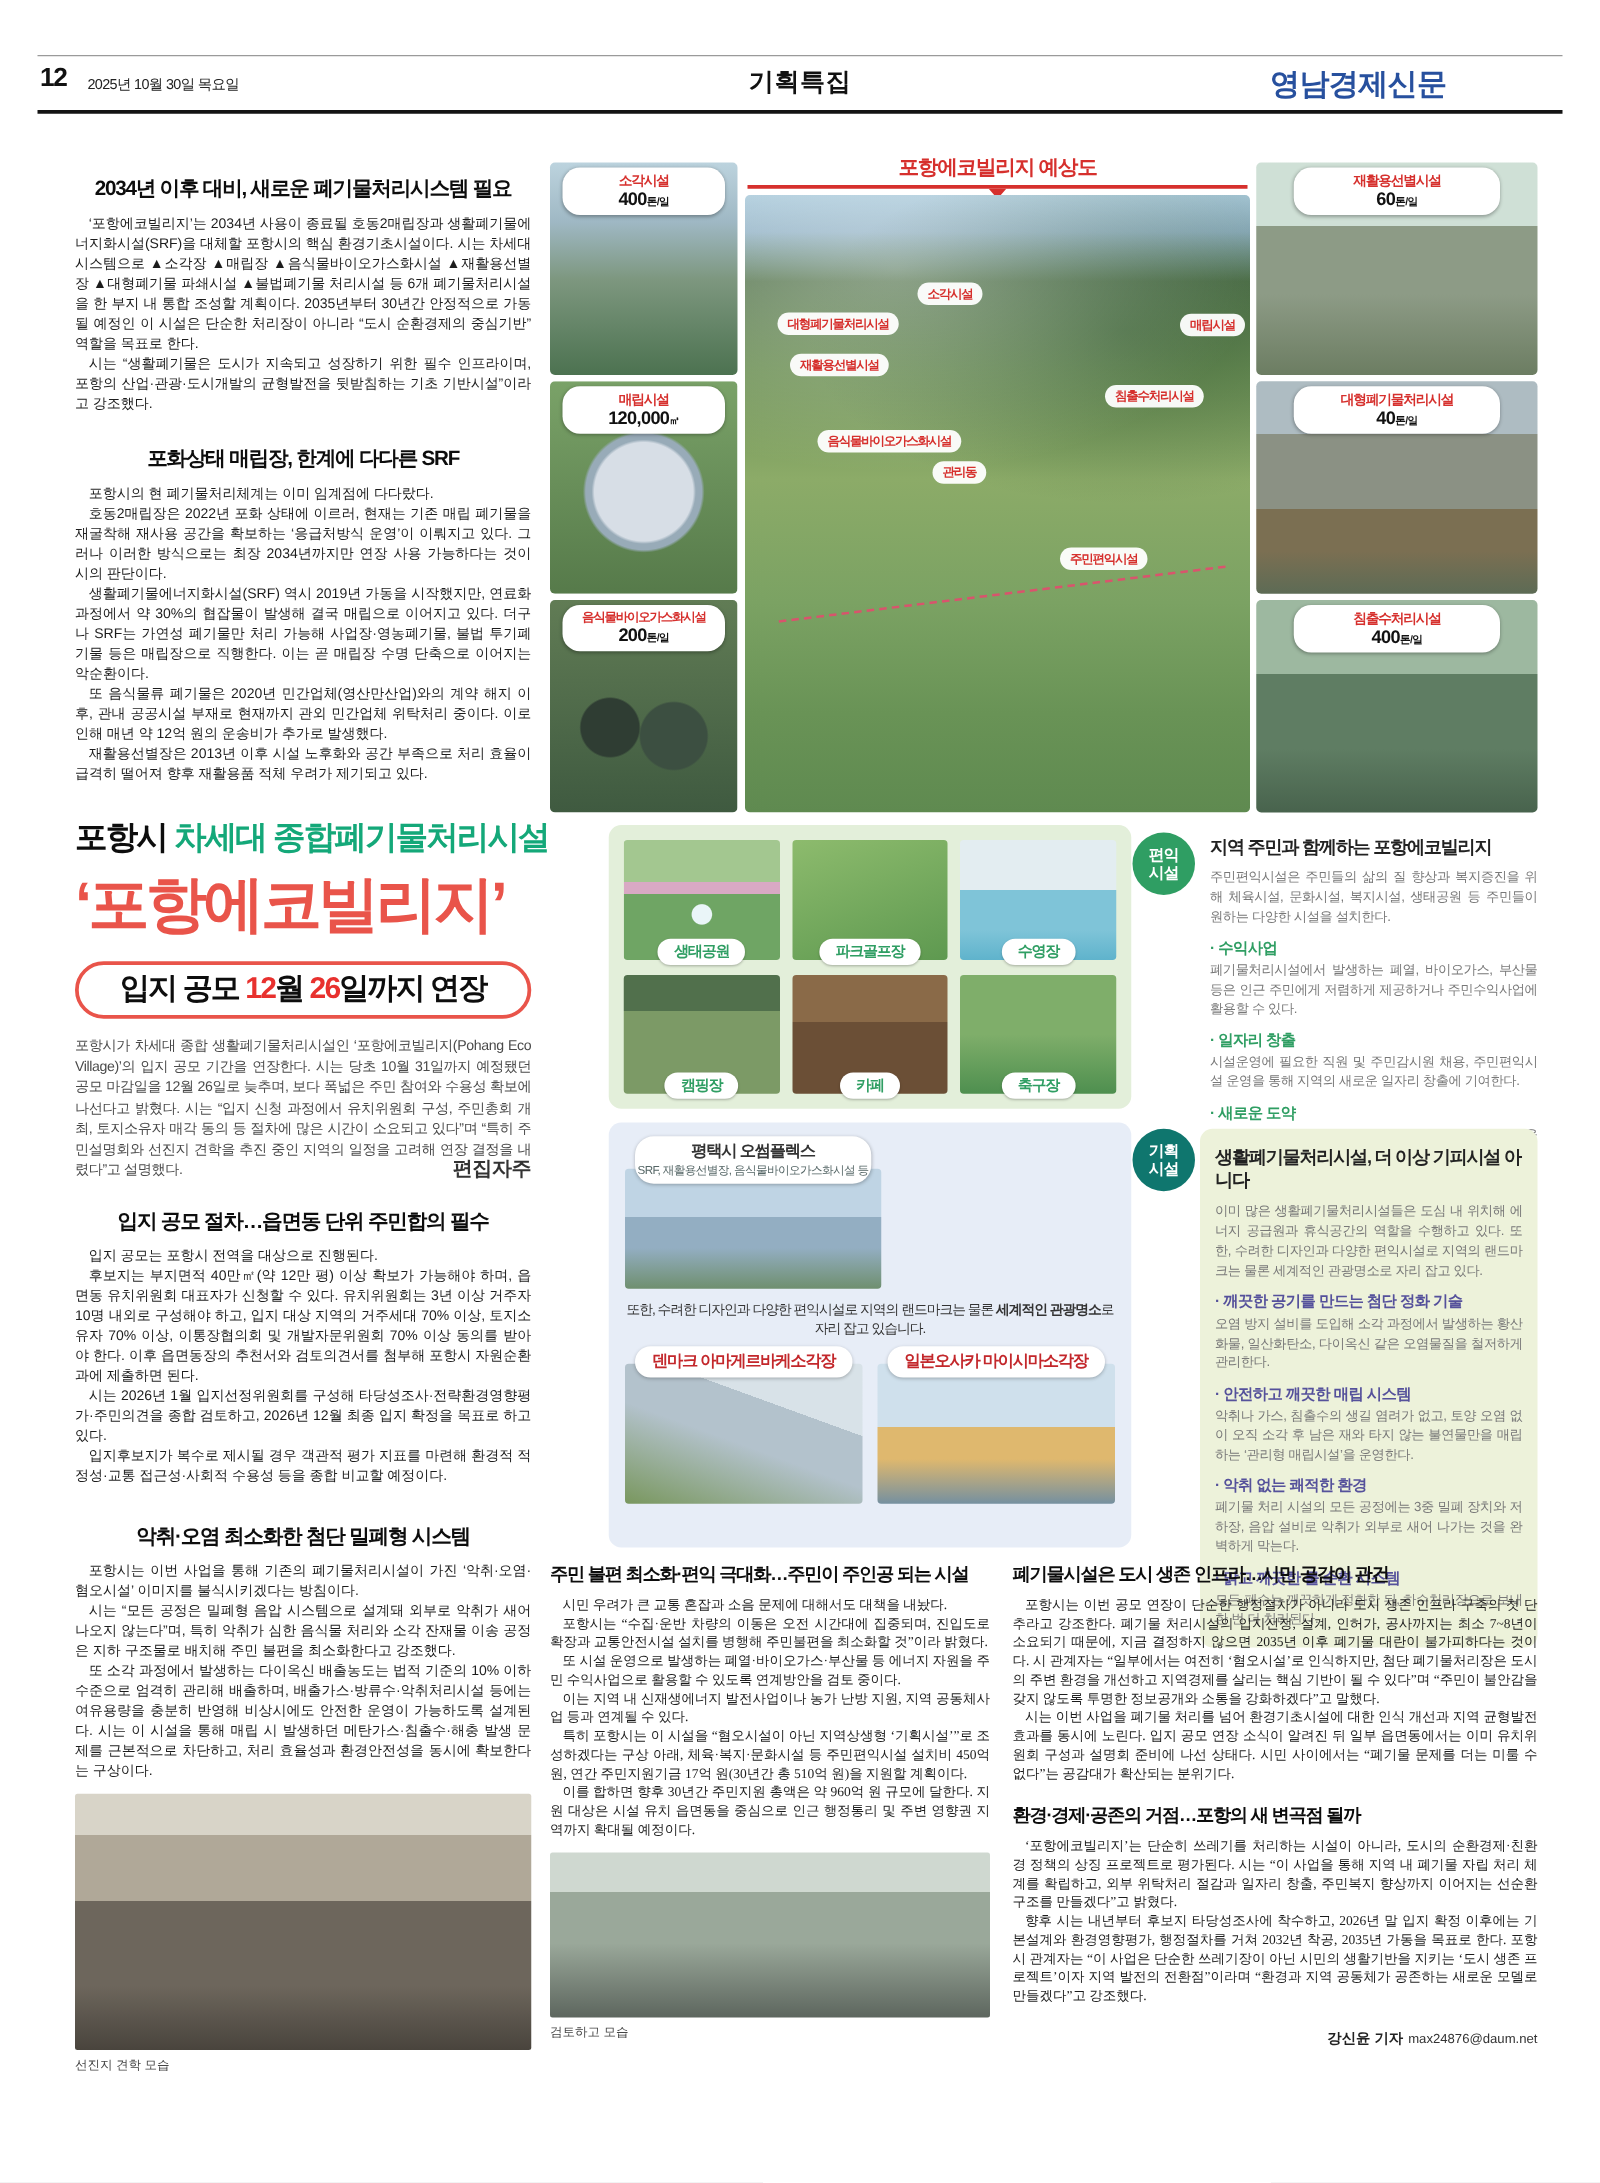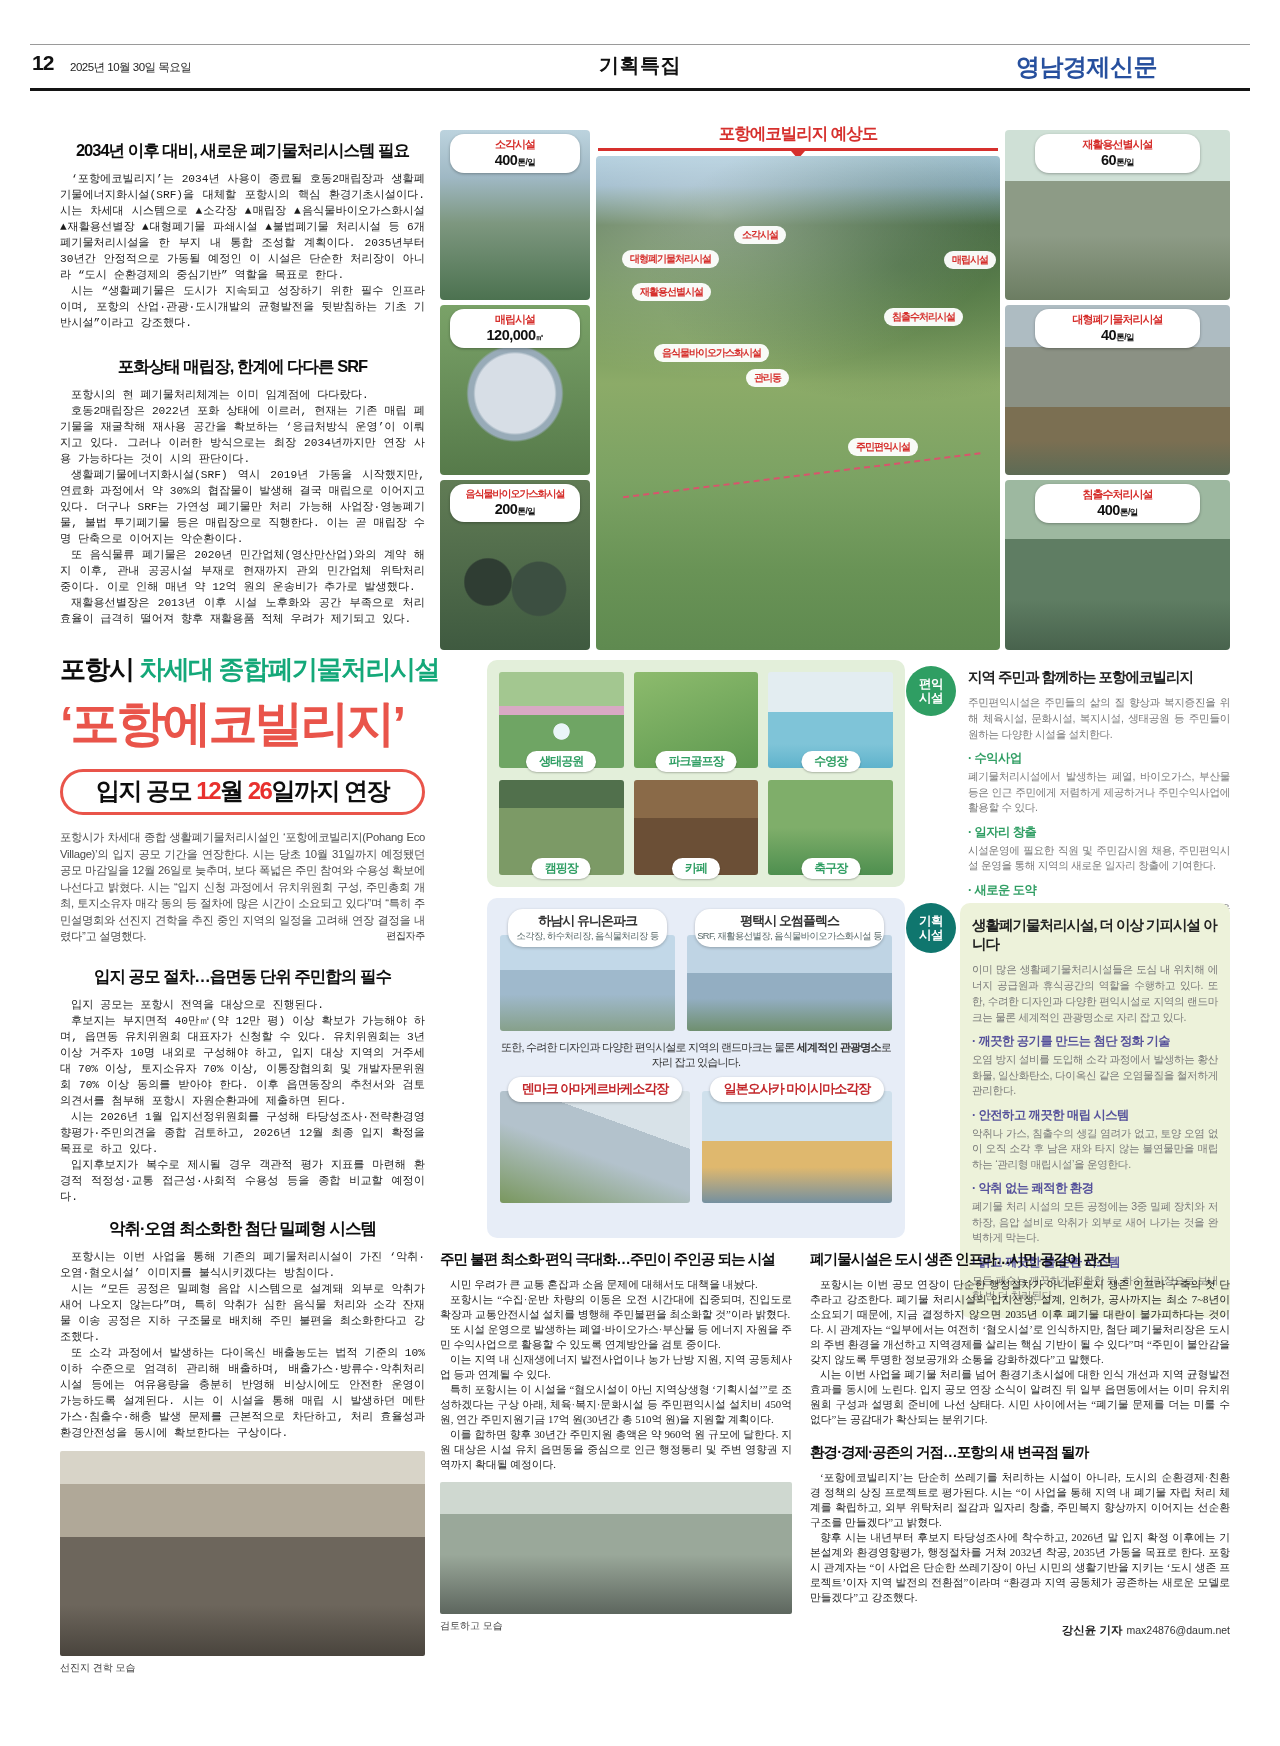--- a/index.html
+++ b/index.html
@@ -9,31 +9,31 @@
   .hairline{position:absolute;left:30px;right:30px;top:44px;height:1px;background:#9a9a9a}
   .thickline{position:absolute;left:30px;right:30px;top:88px;height:3px;background:#141414}
   .hdr{position:absolute;left:30px;right:30px;top:50px;height:34px}
   .pageno{position:absolute;left:2px;top:1px;font-size:21px;font-weight:bold;letter-spacing:-1px}
   .pdate{position:absolute;left:40px;top:10px;font-size:11.5px;color:#222;letter-spacing:-0.5px}
   .psection{position:absolute;left:0;right:0;top:2px;text-align:center;font-size:20px;font-weight:800;letter-spacing:0.5px}
   .pname{position:absolute;right:93px;top:1px;font-size:24px;font-weight:800;color:#27509e;letter-spacing:-0.5px}
   
   .blk{position:absolute;left:60px;width:365px}
   .a-head{font-weight:800;font-size:16.5px;text-align:center;letter-spacing:-1px;color:#0d0d0d}
-  .serif{font-family:Liberation Mono, monospace;font-size:11.2px;line-height:16px;
+  .serif{font-family:Liberation Sans, sans-serif;font-size:11.2px;line-height:16px;
          text-align:justify;color:#1c1c1c;margin-top:9px}
   .serif p{margin:0;text-indent:11px}
   .kicker{font-size:26px;font-weight:900;letter-spacing:-1.5px;white-space:nowrap}
   .kicker .city{color:#0d0d0d}.kicker .rest{color:#14a879}
   .big-title{font-size:49px;font-weight:900;color:#e9544a;letter-spacing:-3px;margin-top:4px;white-space:nowrap}
   .banner{margin-top:12px;border:3px solid #e9544a;border-radius:26px;height:40px;line-height:38px;
           text-align:center;font-size:24px;font-weight:900;letter-spacing:-1.5px;color:#0d0d0d}
   .banner .num{color:#e8312e}
   .lead{margin-top:14px;font-size:11.3px;line-height:16.5px;color:#4a4a4a;text-align:justify;letter-spacing:-0.3px}
-  .editor{float:right;font-weight:normal;color:#333;font-size:10px;margin-left:8px}
+  .editor{float:right;font-weight:bold;color:#333;font-size:16px;margin-left:8px}
   
   .colM{position:absolute;left:440px;top:1250px;width:352px}
   .colR{position:absolute;left:810px;top:1250px;width:420px}
   .b-head{font-weight:800;font-size:14.6px;letter-spacing:-1px;margin-bottom:8px;color:#0d0d0d}
   .b-body{font-family:"Liberation Serif","DejaVu Serif",serif;font-size:10.8px;line-height:15px;
           text-align:justify;color:#1c1c1c}
   .b-body p{margin:0;text-indent:10px}
   .cap{margin-top:5px;font-size:10px;color:#444}
   .byline{margin-top:18px;text-align:right;font-size:11.5px;color:#222}
   .byline .bn{font-weight:700}.byline .be{color:#333;margin-left:4px;font-size:10.5px}
@@ -288,27 +288,20 @@
     <div class="bi-t">일자리 창출</div>
     <div class="bi-b">시설운영에 필요한 직원 및 주민감시원 채용, 주민편익시설 운영을 통해 지역의 새로운 일자리 창출에 기여한다.</div>
     <div class="bi-t">새로운 도약</div>
     <div class="bi-b">시설 운영인력, 이용객 등 생활인구 증가로 지역에 활력을 불어넣는다.</div>
   </div>
 
   <div class="plan-panel">
     <div class="prow">
       <div class="pcard">
         <div class="pcard-head">
-          <div class="pcard-name">하남시 유니온파크</div>
-          <div class="pcard-sub">소각장, 하수처리장, 음식물처리장 등</div>
-        </div>
-        <div class="pcard-ph ph ph-city1"></div>
-      </div>
-      <div class="pcard">
-        <div class="pcard-head">
           <div class="pcard-name">평택시 오썸플렉스</div>
           <div class="pcard-sub">SRF, 재활용선별장, 음식물바이오가스화시설 등</div>
         </div>
         <div class="pcard-ph ph ph-city2"></div>
       </div>
     </div>
     <div class="plan-note">
       <span>또한, 수려한 디자인과 다양한 편익시설로 지역의 랜드마크는 물론 </span><b>세계적인 관광명소</b><span>로 자리 잡고 있습니다.</span>
     </div>
     <div class="prow">

